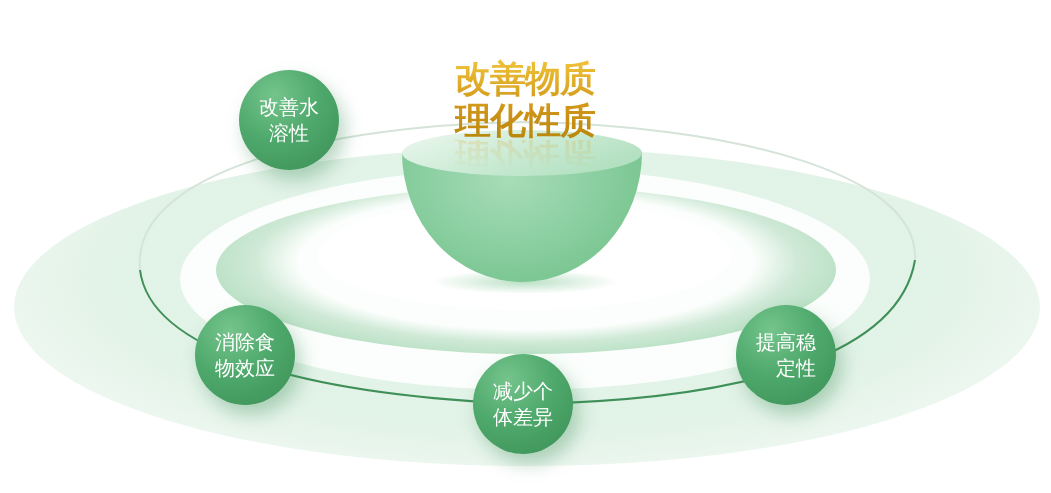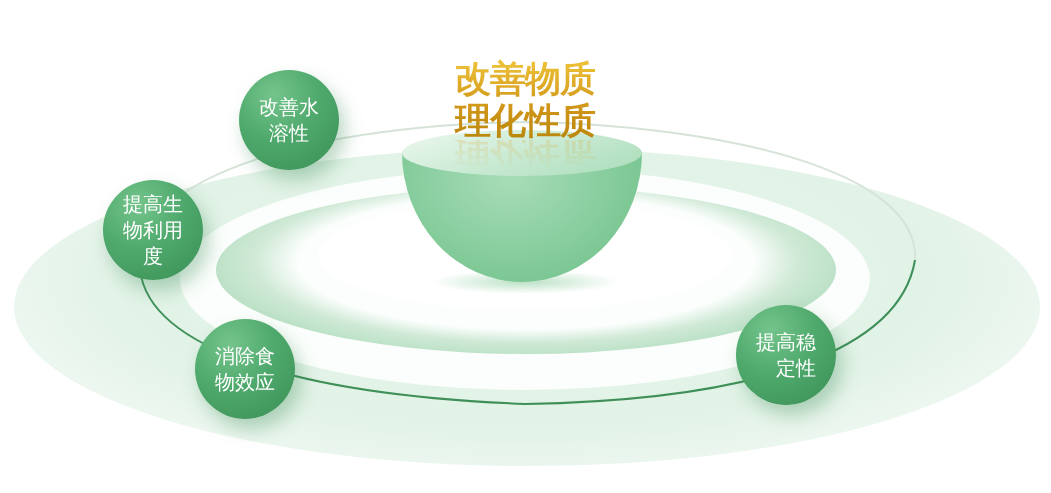--- a/index.html
+++ b/index.html
@@ -100,27 +100,26 @@
     <span class="title-line">理化性质</span>
   </div>
   <div class="title-reflection">
     <span class="title-line">理化性质</span>
   </div>
 
   <div class="node" style="left:239px; top:70px;">
     <span>改善水
 溶性</span>
   </div>
-  <div class="node" style="left:103px; top:180px;">
-    <span>提高生
-物利用
-度</span>
-  </div>
-  <div class="node" style="left:195px; top:319px;justify-content:center;">
+  <div class="node" style="left:195px; top:305px;justify-content:center;">
     <span>消除食
 物效应</span>
   </div>
   <div class="node" style="left:736px; top:305px;text-align:right;">
     <span>提高稳
 定性</span>
   </div>
+  <div class="node" style="left:473px; top:354px;">
+    <span>减少个
+体差异</span>
+  </div>
 
 </div>
 
 </body></html>

